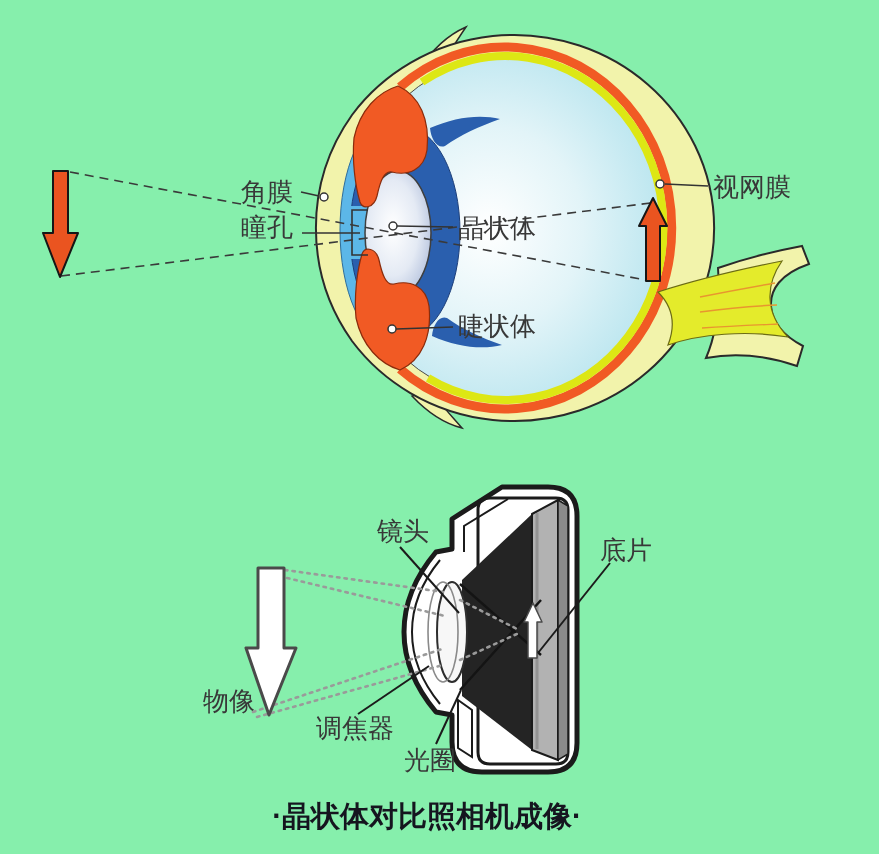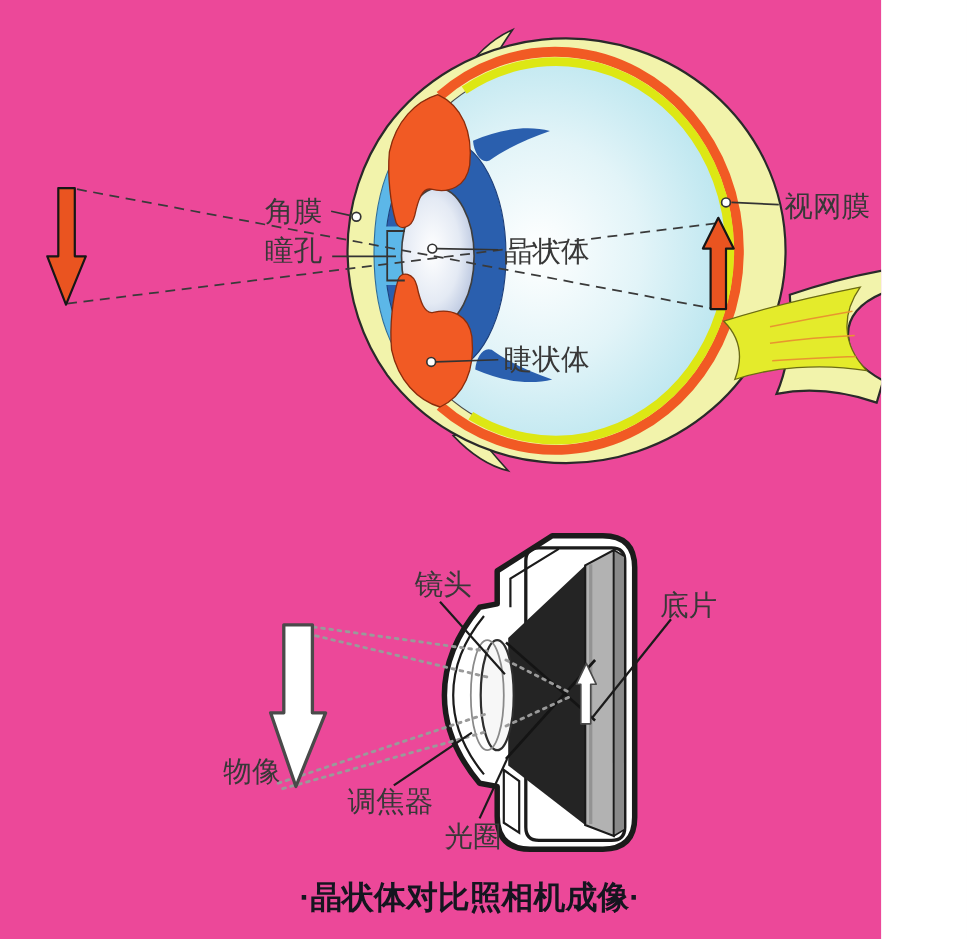--- a/index.html
+++ b/index.html
@@ -1,16 +1,16 @@
 <!DOCTYPE html>
 <html><head>
 <meta charset="utf-8">
 <style>
   html,body{margin:0;padding:0;background:#ffffff;}
-  .canvas{position:relative;width:801px;height:854px;background:#ec4899;overflow:hidden;}
+  .canvas{position:relative;width:879px;height:854px;background:#86efac;overflow:hidden;}
   svg{display:block;}
   .lbl{font-family:"Liberation Sans",sans-serif;font-size:26px;fill:#383838;}
   .cap{font-family:"Liberation Sans",sans-serif;font-size:29px;font-weight:bold;fill:#15151f;}
 </style>
 </head>
 <body>
 
 <div class="canvas">
 <svg width="879" height="854" viewBox="0 0 879 854" xmlns="http://www.w3.org/2000/svg">
   <defs>

